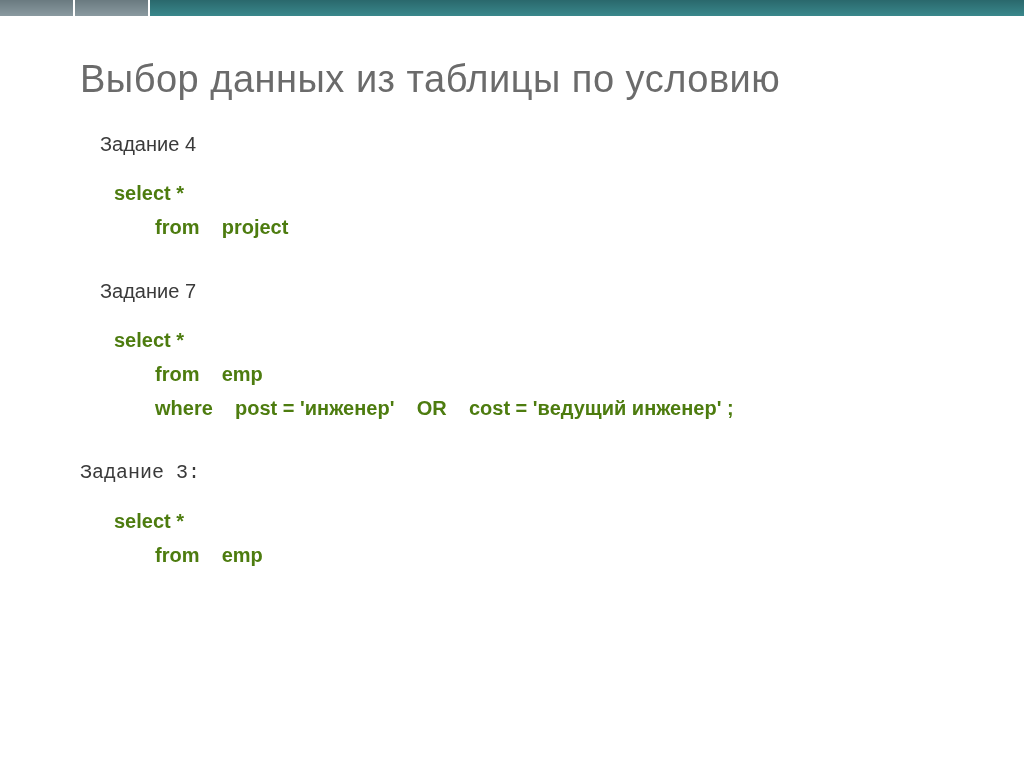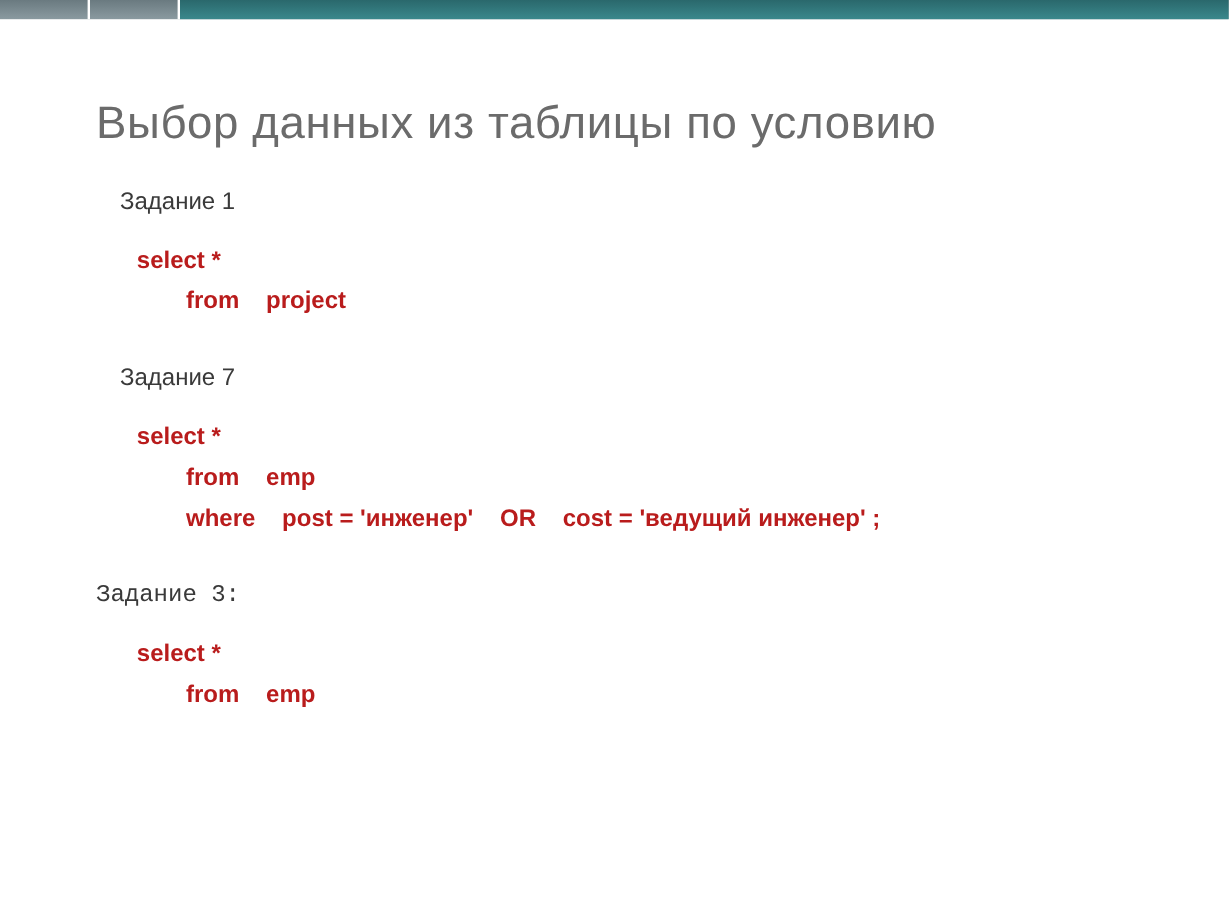--- a/index.html
+++ b/index.html
@@ -30,21 +30,21 @@
       width: 75px;
       height: 100%;
       border-right: 2px solid #ffffff;
     }
     .top-bar-segment-main {
       flex: 1;
       height: 100%;
       background: linear-gradient(180deg, #2a686c 0%, #3a888c 100%);
     }
     .slide-content {
-      padding: 66px 60px 0 80px;
+      padding: 42px 60px 0 80px;
     }
     .slide-title {
       font-size: 38px;
       color: #6b6b6b;
       font-weight: 400;
       margin-bottom: 32px;
       letter-spacing: 0.5px;
     }
     .task-block {
       margin-bottom: 10px;
@@ -56,21 +56,21 @@
       margin-left: 20px;
     }
     .task-label-3 {
       margin-left: 0px;
       font-family: Liberation Mono, monospace;
     }
     .code-block {
       margin-left: 34px;
       margin-bottom: 36px;
       font-size: 20px;
-      color: #b91c1c;
+      color: #4d7c0f;
       line-height: 1.7;
     }
     .code-line-indent {
       margin-left: 41px;
     }
     .select-kw {
       font-weight: 700;
     }
     .bold-kw {
       font-weight: 700;
@@ -83,21 +83,21 @@
   <div class="top-bar-segment-left"></div>
   <div class="top-bar-segment-mid"></div>
   <div class="top-bar-segment-main"></div>
 </div>
 
 <div class="slide-content">
 
   <h1 class="slide-title">Выбор данных из таблицы по условию</h1>
 
   <div class="task-block">
-    <div class="task-label">Задание 1</div>
+    <div class="task-label">Задание 4</div>
     <div class="code-block">
       <div>
         <span class="select-kw">select  *</span>
       </div>
       <div class="code-line-indent">
         <span class="bold-kw">from</span>
         <span class="bold-kw">&nbsp;&nbsp;</span>
         <span class="bold-kw">project</span>
       </div>
     </div>

